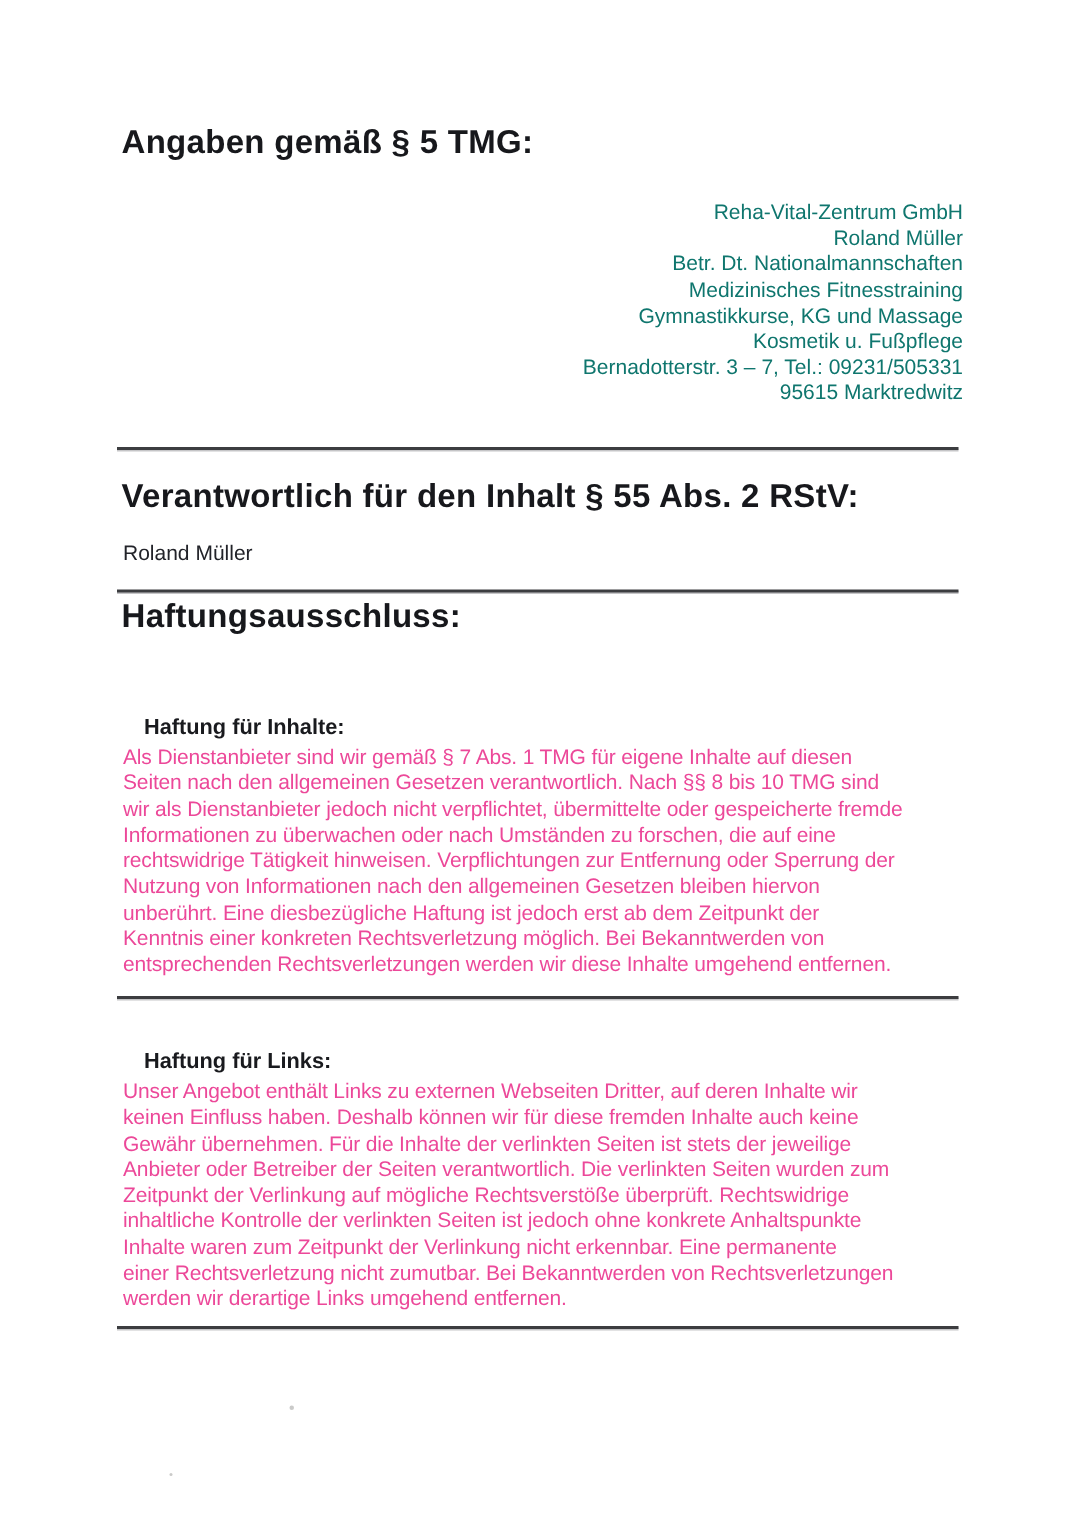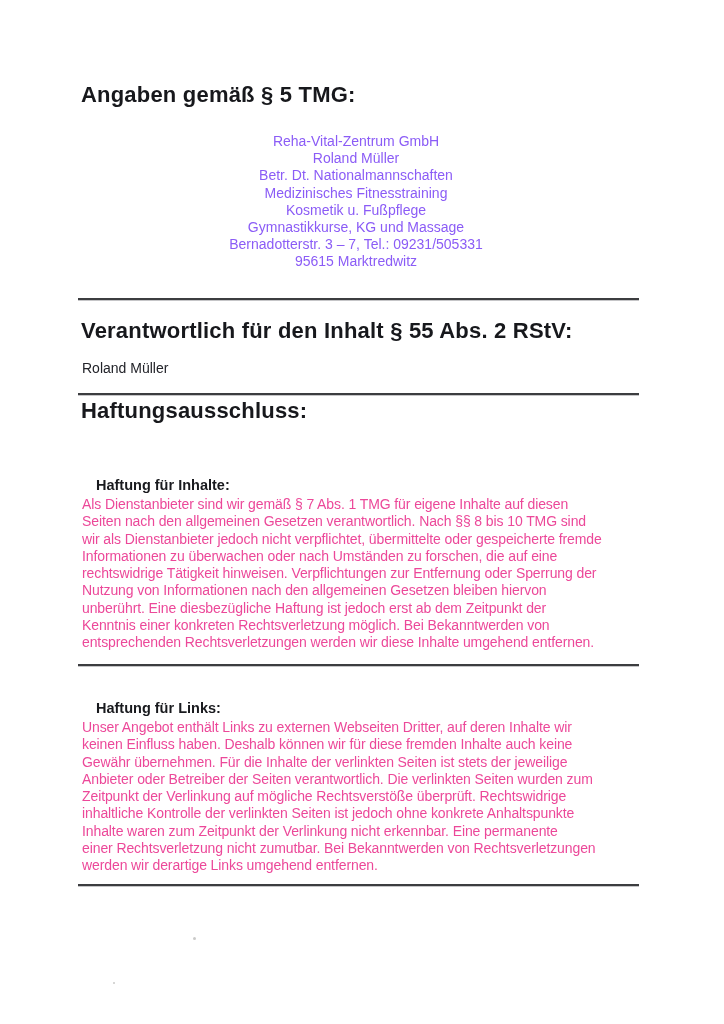--- a/index.html
+++ b/index.html
@@ -54,23 +54,23 @@
     left: 82px;
     font-size: 14px;
     color: #222329;
     white-space: nowrap;
   }
   
   .address {
     position: absolute;
     left: 70px;
     width: 572px;
-    text-align: center;
+    text-align: right;
     font-size: 14px;
-    color: #8b5cf6;
+    color: #0f766e;
   }
   .address .aline {
     line-height: 17.2px;
     white-space: nowrap;
   }
   
   .rule {
     position: absolute;
     left: 78px;
     width: 561px;
@@ -93,22 +93,22 @@
 
 <div class="page">
 
   <h1 class="h-large" style="top:82px;">Angaben gemäß § 5 TMG:</h1>
 
   <div class="address" style="top:133px;">
     <div class="aline">Reha-Vital-Zentrum GmbH</div>
     <div class="aline">Roland Müller</div>
     <div class="aline">Betr. Dt. Nationalmannschaften</div>
     <div class="aline">Medizinisches Fitnesstraining</div>
+    <div class="aline">Gymnastikkurse, KG und Massage</div>
     <div class="aline">Kosmetik u. Fußpflege</div>
-    <div class="aline">Gymnastikkurse, KG und Massage</div>
     <div class="aline">Bernadotterstr. 3 – 7, Tel.: 09231/505331</div>
     <div class="aline">95615 Marktredwitz</div>
   </div>
 
   <div class="rule" style="top:298px;"></div>
 
   <h1 class="h-large" style="top:318px;text-align:center;">Verantwortlich für den Inhalt § 55 Abs. 2 RStV:</h1>
 
   <div class="bodytext" style="top:360px;">Roland Müller</div>
 

